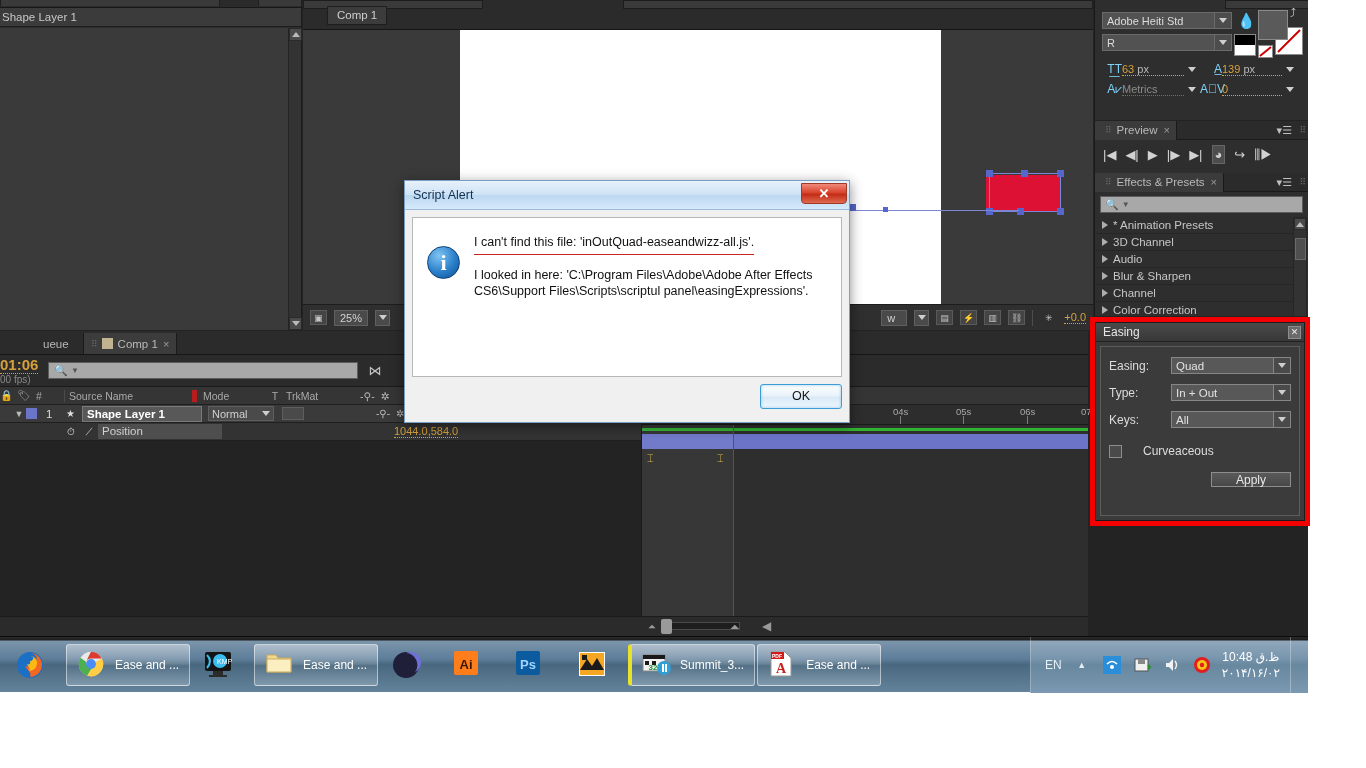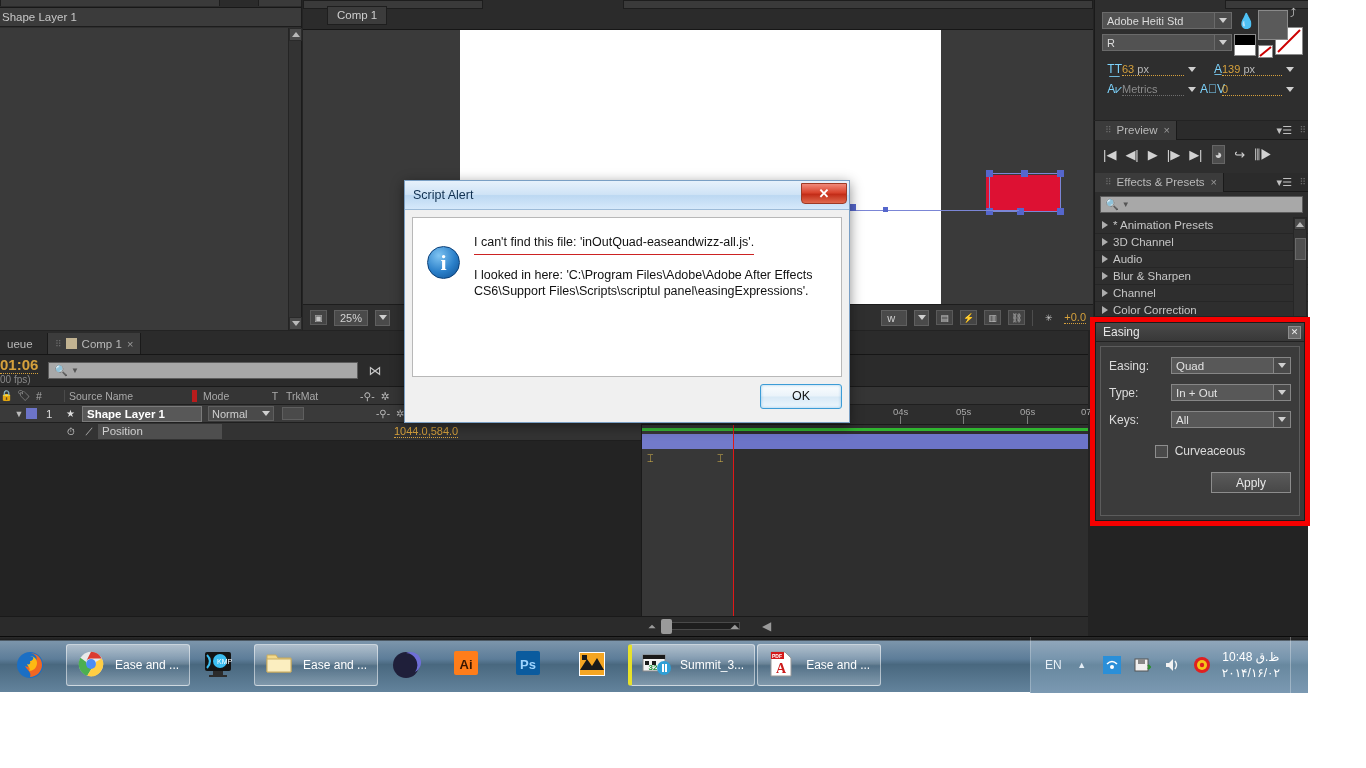--- a/index.html
+++ b/index.html
@@ -363,26 +363,26 @@
   .ez-select {
     flex: 1; height: 17px; background: #585858; border: 1px solid #868686;
     color: #e2e2e2; font-size: 11.5px; line-height: 16px; padding-left: 4px;
     position: relative;
   }
   .ez-select .arrowbox {
     position: absolute; right: 0; top: 0; width: 17px; height: 15px;
     background: #4a4a4a; border-left: 1px solid #868686;
     display:flex;align-items:center;justify-content:center;
   }
-  .ez-check-row { display:flex; align-items:center; gap: 7px; margin-top: 16px; justify-content: center; }
+  .ez-check-row { display:flex; align-items:center; gap: 21px; margin-top: 16px; }
   .ez-check { width: 13px; height: 13px; background: #4a4a4a; border: 1px solid #8d8d8d; }
   .ez-check-lbl { color: #dcdcdc; font-size: 12px; }
   .ez-apply-wrap { display:flex; justify-content:flex-end; margin-top: 14px; }
   .ez-apply {
-    width: 80px; height: 21px; background: linear-gradient(180deg,#5a5a5a,#484848);
+    width: 80px; height: 15px; background: linear-gradient(180deg,#5a5a5a,#484848);
     border: 1px solid #8d8d8d; color: #e8e8e8; font-size: 12px;
     display:flex;align-items:center;justify-content:center;
   }
 
   
   .taskbar {
     position: absolute; left: 0; top: 636px; width: 1308px; height: 56px;
     background: linear-gradient(180deg,#2b2b2b 0%, #1d1d1d 3px, #7c95ab 4px, #5d7d99 22px, #49687f 50%, #63839c 100%);
     border-top: 1px solid #0b0b0b;
     display: flex; align-items: center; gap: 2px; padding-left: 4px;
@@ -607,21 +607,21 @@
               <div class="tri-up"></div>
             </div>
           <div class="ep-thumb"></div>
 
         </div>
       </div>
     </div>
 
     <div class="timeline">
       <div class="tl-tabbar">
-        <div class="tl-tab" style="width:48px;">
+        <div class="tl-tab" style="width:48px;margin-left:36px;">
           <span>ueue</span>
         </div>
         <div class="tl-tab active">
           <span class="grip">⠿</span>
           <span class="swatch-tan"></span>
           <span>Comp 1</span>
           <span class="tab-x">×</span>
         </div>
       </div>
 

